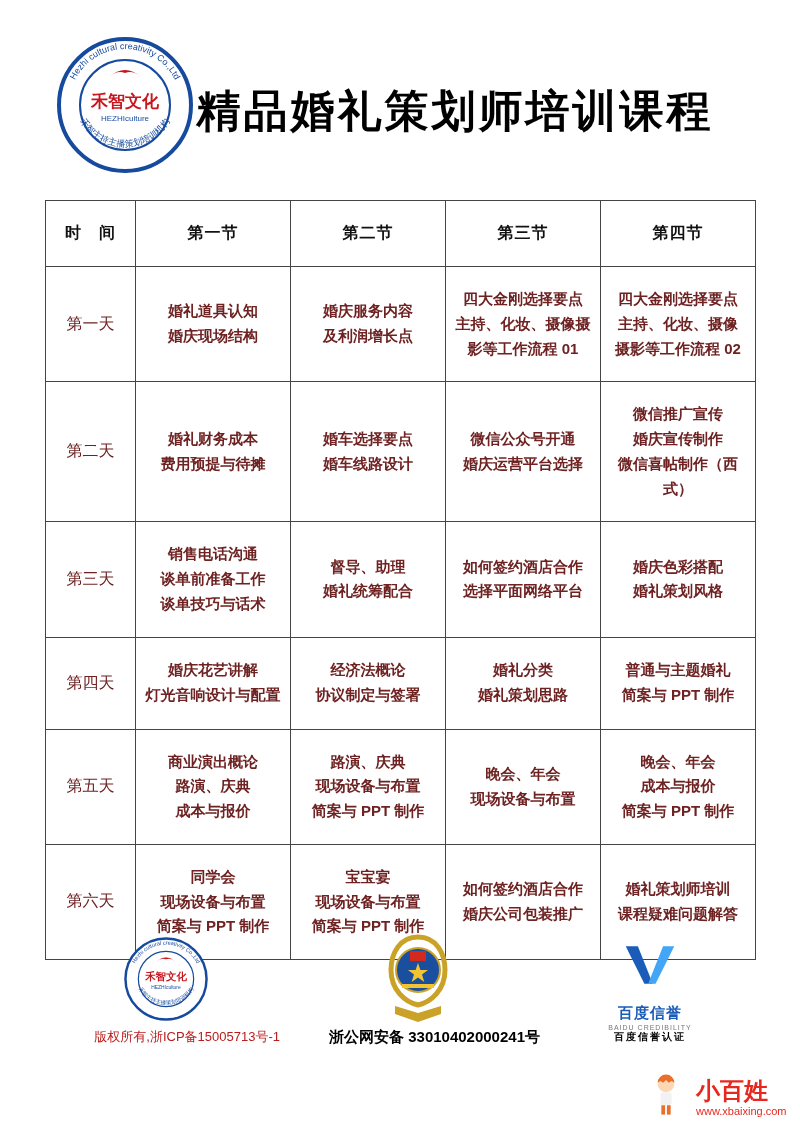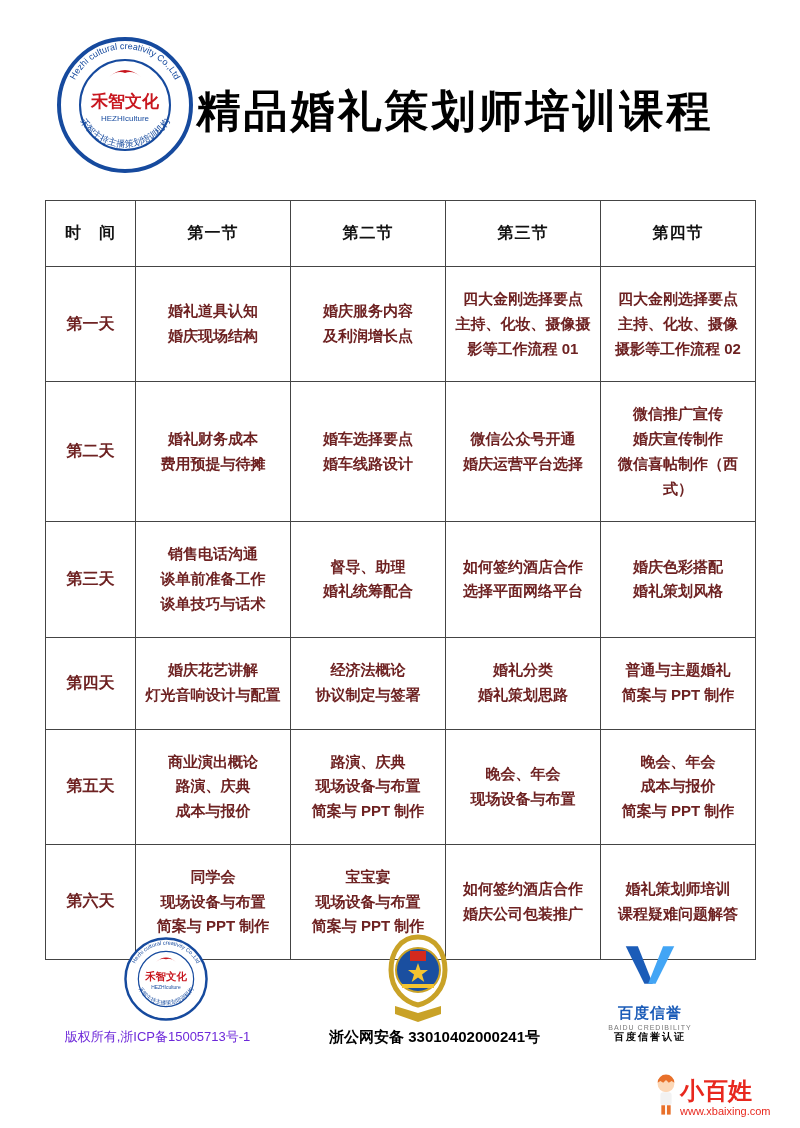--- a/index.html
+++ b/index.html
@@ -53,21 +53,21 @@
   }
   .course-table th {
     font-size: 16px;
     font-weight: bold;
     color: #111111;
     height: 66px;
     letter-spacing: 1px;
   }
   .day-cell {
     color: #6e2222;
-    font-weight: bold;
+    font-weight: normal;
     font-size: 16px;
   }
   .content-cell {
     color: #6e2222;
     font-size: 15px;
     font-weight: bold;
     line-height: 1.65;
     white-space: pre-line;
   }
   tr.r1 td { height: 102px; }
@@ -80,26 +80,26 @@
   
   .footer-logo {
     position: absolute;
     left: 123px;
     top: 936px;
     width: 86px;
     height: 86px;
   }
   .footer-copyright {
     position: absolute;
-    left: 45px;
+    left: 55px;
     top: 1028px;
     width: 225px;
-    text-align: center;
+    text-align: right;
     font-size: 13px;
-    color: #6d28d9;
+    color: #b91c1c;
   }
   .police-badge {
     position: absolute;
     left: 383px;
     top: 932px;
     width: 70px;
     height: 90px;
   }
   .police-text {
     position: absolute;
@@ -135,21 +135,21 @@
   }
 
   
   .watermark {
     position: absolute;
     left: 652px;
     top: 1072px;
     width: 145px;
     display: flex;
     align-items: flex-end;
-    gap: 0;
+    gap: 16px;
   }
   .wm-text { text-align: left; }
   .wm-name { font-size: 24px; font-weight: bold; color: #e8281e; line-height: 1.1; font-family: "DejaVu Serif", serif; }
   .wm-url { font-size: 11px; color: #e8281e; line-height: 1.2; }
 </style>
 </head>
 <body>
 
 <div class="page">
 

